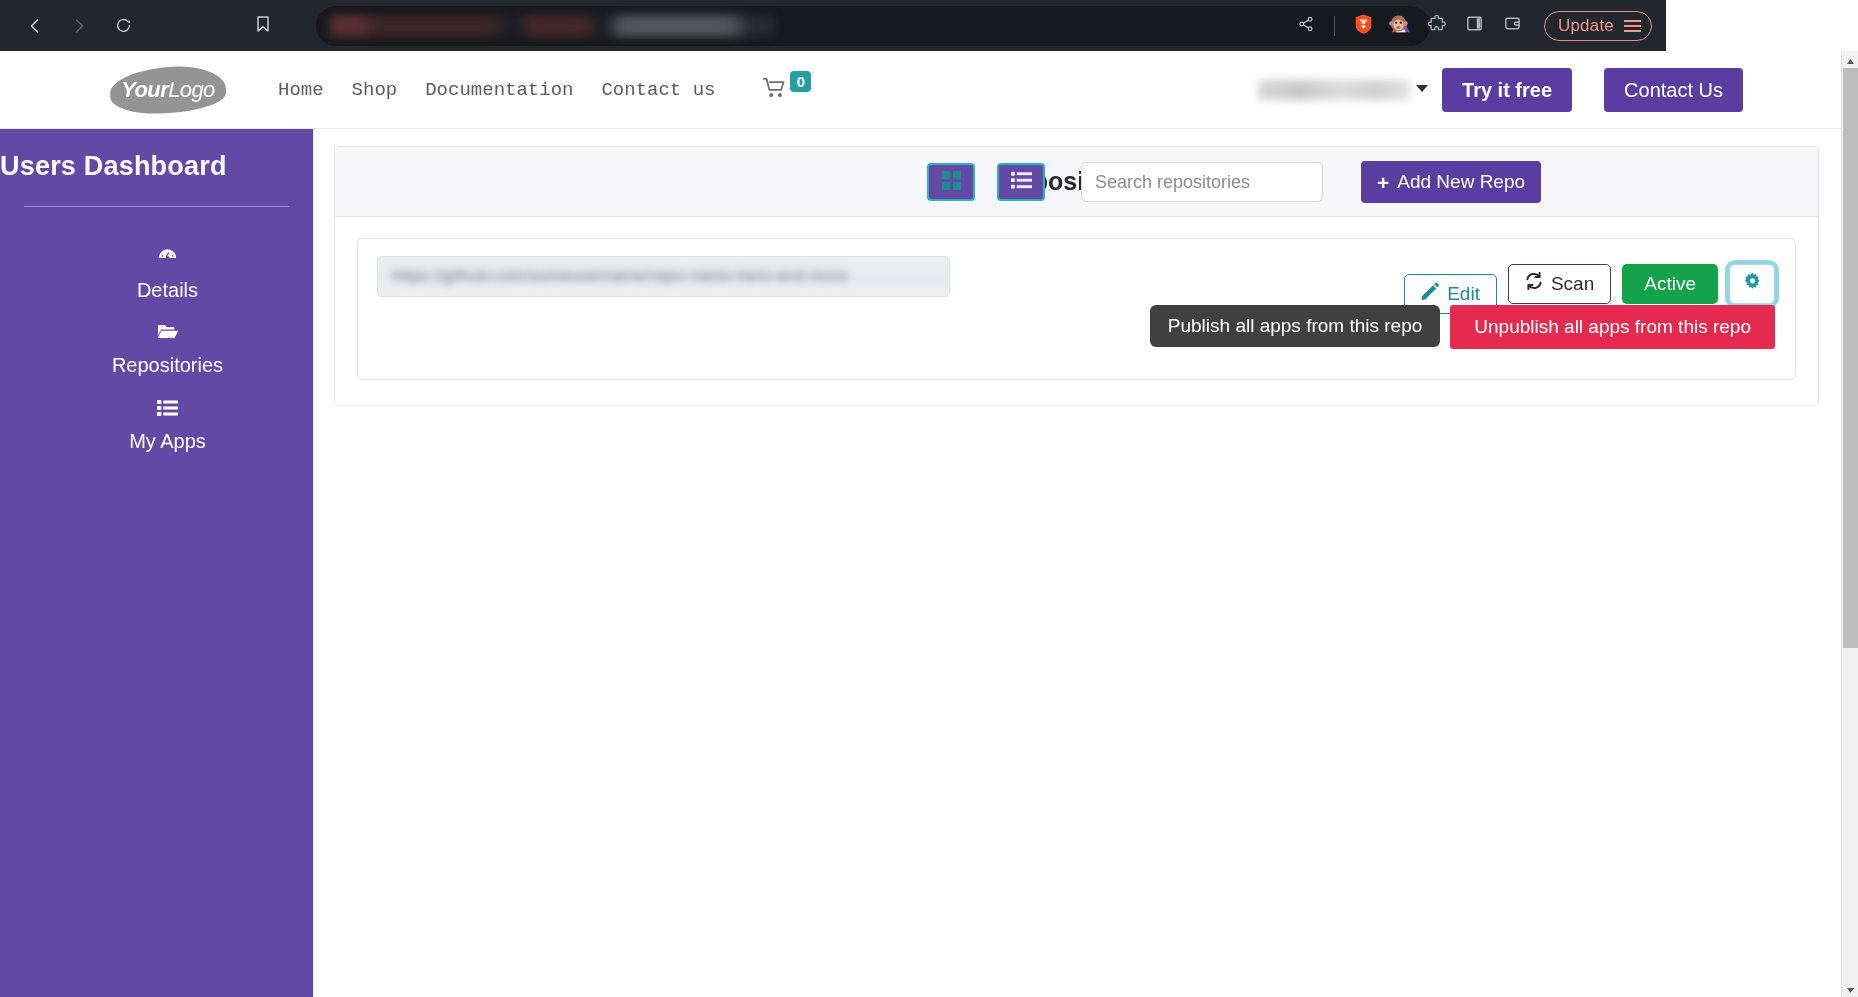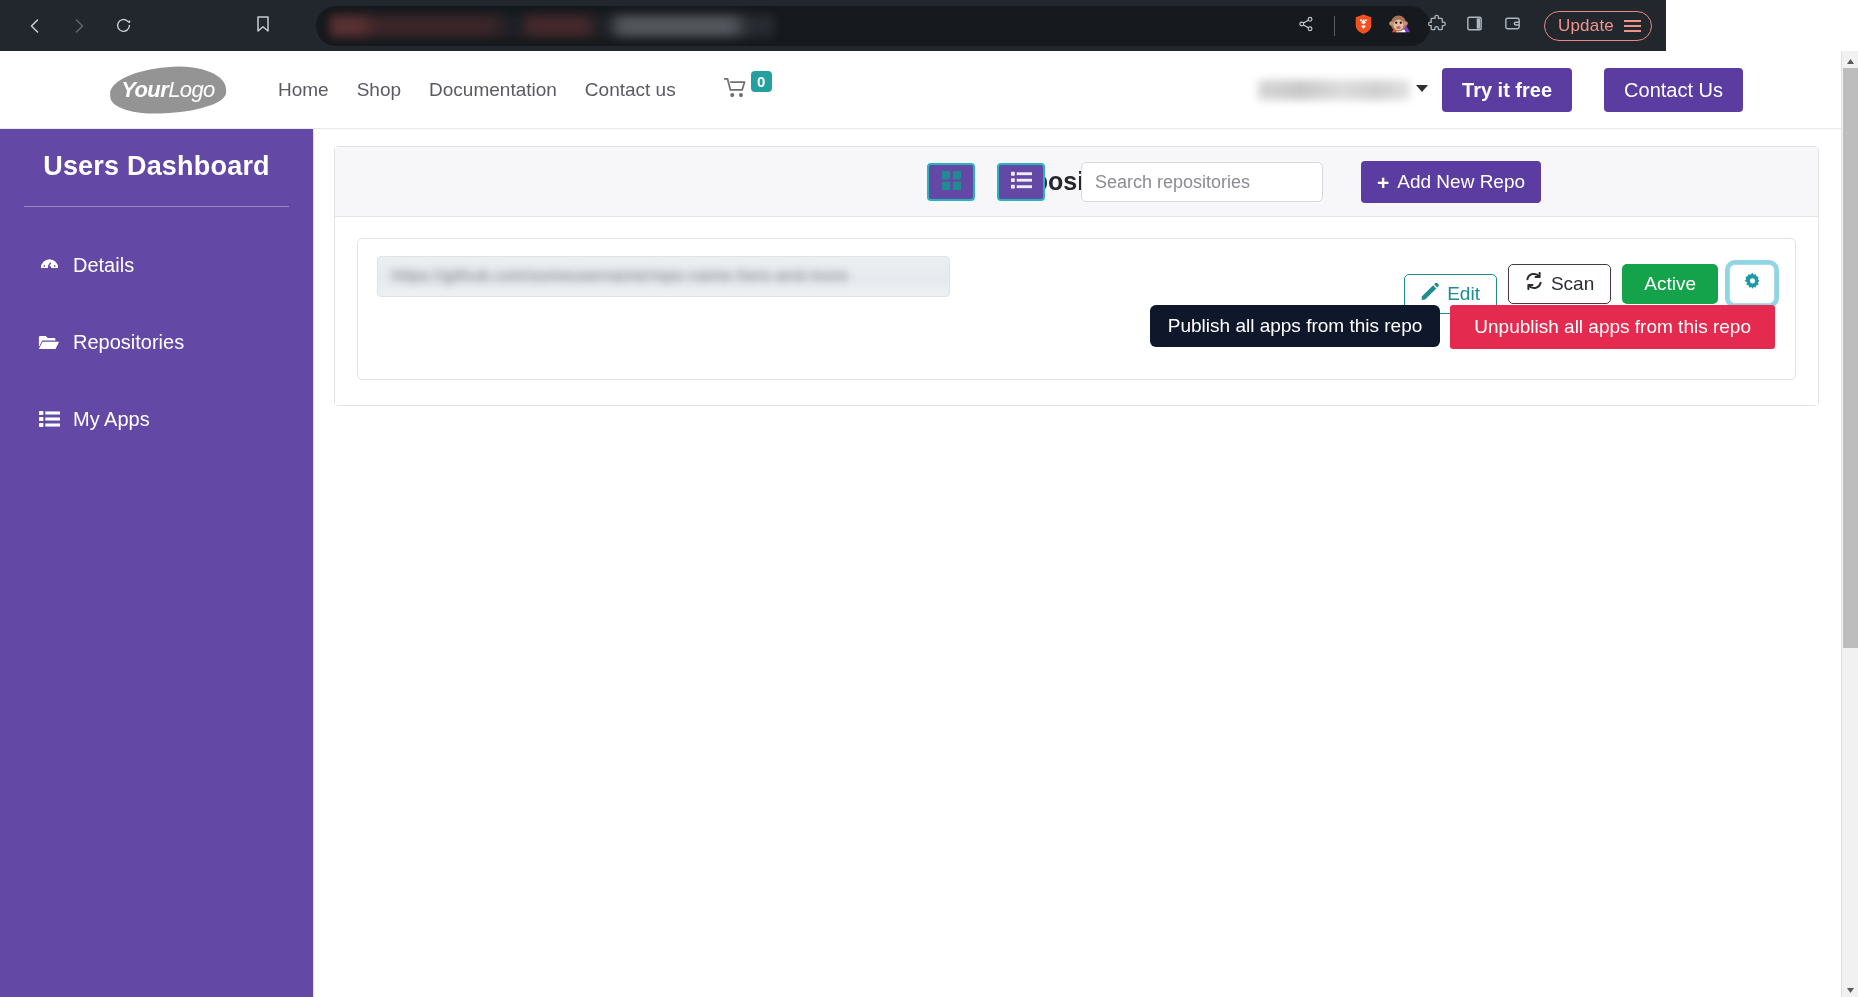--- a/index.html
+++ b/index.html
@@ -95,21 +95,21 @@
     transform:rotate(-3deg);
   }
   #logo .txt{
     position:relative; z-index:2; color:#ffffff;
     font-size:22px; font-style:italic; letter-spacing:-.6px;
     white-space:nowrap;
   }
   #logo .txt b{ font-weight:bold; }
   #logo .txt span{ font-weight:300; }
 
-  #main-nav{ display:flex; align-items:center; gap:0; margin-left:38px; }
+  #main-nav{ display:flex; align-items:center; gap:0; margin-left:38px;font-family:Liberation Mono, monospace; }
   #main-nav a{
     color:#5a5a62; font-size:19px; text-decoration:none;
     padding:0 14px; line-height:30px; cursor:pointer; white-space:nowrap;
   }
   #cart-wrap{
     margin-left:34px; position:relative; display:flex; align-items:center; cursor:pointer;
   }
   #cart-badge{
     margin-left:2px; margin-top:-16px;
     background:#25a0a0; color:#fff;
@@ -145,30 +145,30 @@
   #try-free-btn{ font-weight:bold; }
   #contact-us-btn{ margin-left:32px; font-weight:normal; }
 
   
   #sidebar{
     position:absolute; left:0; top:129px; width:313px; height:868px;
     background:#6448a5;
   }
   #sidebar-title{
     color:#ffffff; font-size:27px; font-weight:bold;
-    text-align:center; padding-top:22px; letter-spacing:.2px;
+    padding-top:22px; letter-spacing:.2px;
   }
   #sidebar-divider{
     margin:24px auto 0; width:265px; height:1px; background:rgba(255,255,255,.35);
   }
   #sidebar-menu{ margin-top:38px; }
   .side-item{
     display:flex; align-items:center; gap:13px;
     padding:0 16px 0 38px; height:40px; margin-bottom:37px;
-    color:#ffffff; font-size:20px; cursor:pointer; text-decoration:none;
+    color:#ffffff; font-size:20px; cursor:pointer; text-decoration:none;flex-direction:column;
   }
   .side-item .ic{ width:22px; display:flex; align-items:center; justify-content:center; }
 
   
   #content{
     position:absolute; left:313px; top:129px;
     width:1528px; height:868px;
     background:#ffffff;
     border-left:1px solid #e4e4e8;
     overflow:hidden;
@@ -250,21 +250,21 @@
     box-shadow:0 0 0 4px rgba(124,206,222,.85);
     border-radius:6px;
   }
 
   #repo-publish-row{
     position:absolute; right:20px; top:66px;
     display:flex; align-items:flex-start; gap:10px;
   }
   #publish-btn{
     height:42px; padding:0 18px; border:none; border-radius:6px;
-    background:#0f172a; color:#fff; font-size:19px;
+    background:#404040; color:#fff; font-size:19px;
     font-family:"Liberation Sans", sans-serif; cursor:pointer; white-space:nowrap;
   }
   #unpublish-btn{
     height:44px; padding:0 24px; border:none; border-radius:3px;
     background:#e42a4e; color:#fff; font-size:19px;
     font-family:"Liberation Sans", sans-serif; cursor:pointer; white-space:nowrap;
   }
 
   
   #scrollbar{

